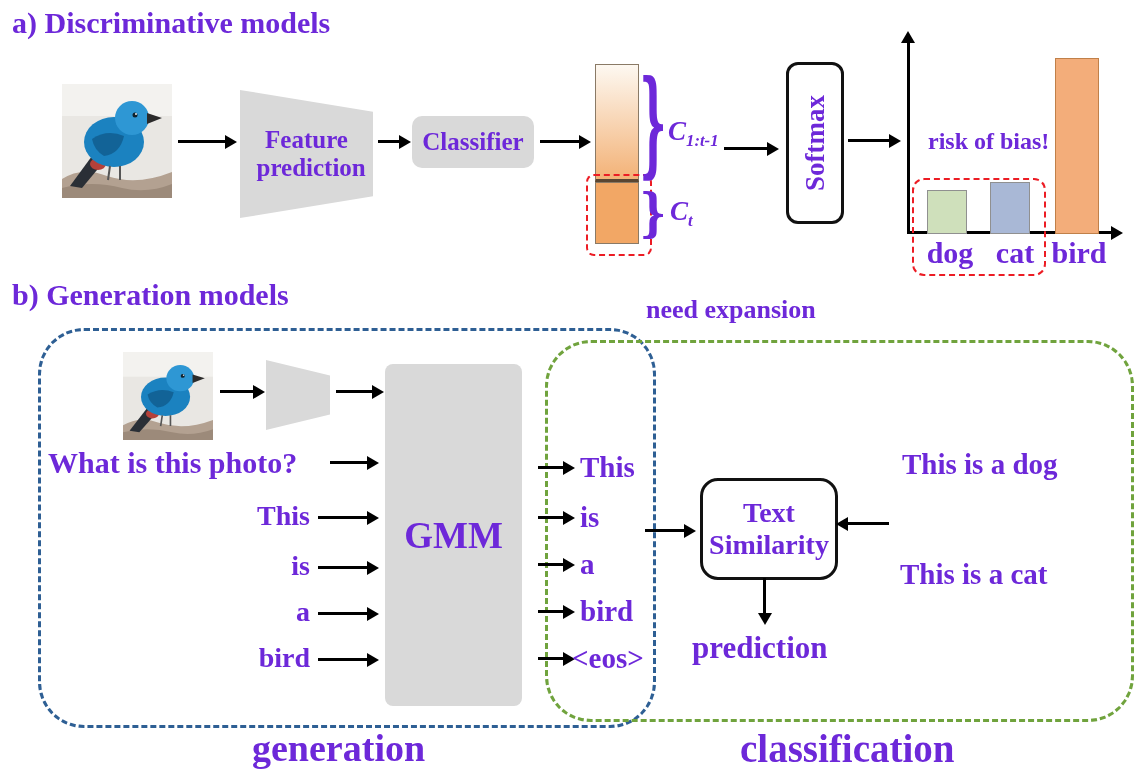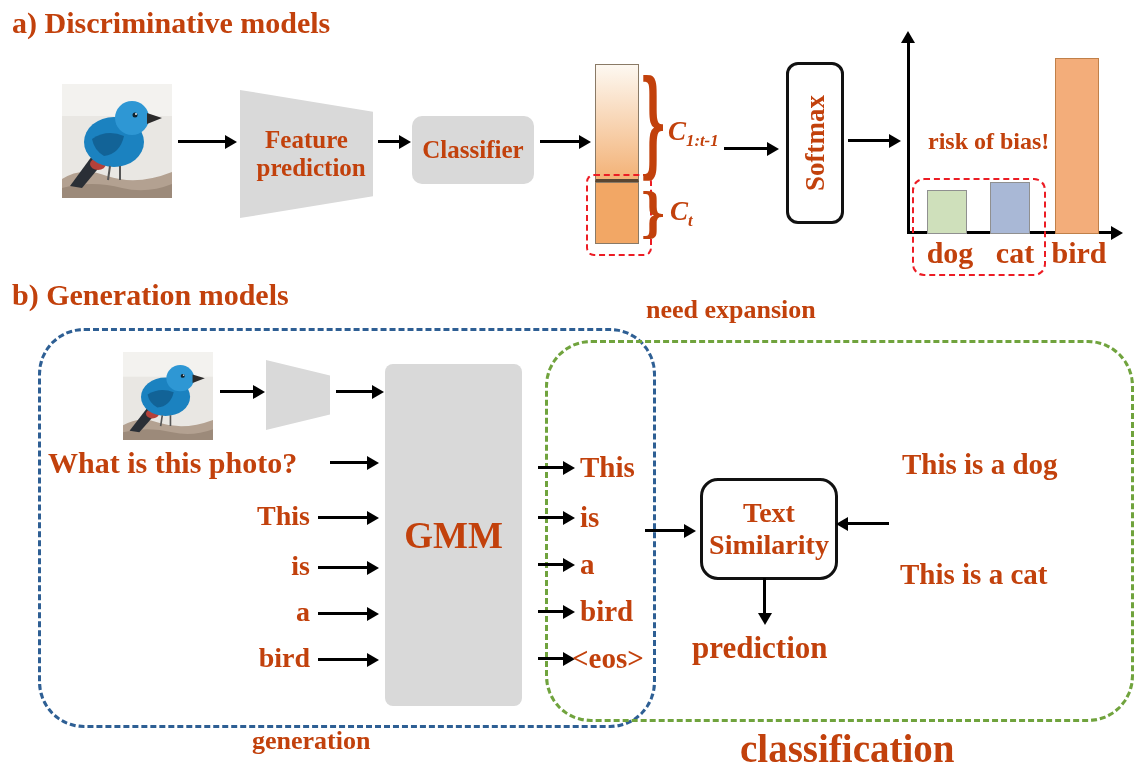--- a/index.html
+++ b/index.html
@@ -1,18 +1,18 @@
 <!DOCTYPE html>
 <html><head>
 <meta charset="utf-8">
 <style>
   html,body { margin:0; padding:0; background:#fff; }
   .canvas {
     position:relative; width:1137px; height:773px; background:#ffffff;
-    font-family:"Liberation Serif","DejaVu Serif",serif; font-weight:bold; color:#c2410c;
+    font-family:"Liberation Serif","DejaVu Serif",serif; font-weight:bold; color:#6d28d9;
     overflow:hidden;
     text-decoration:underline;
   }
   .t { position:absolute; white-space:nowrap; }
   .ctr { display:flex; align-items:center; justify-content:center; text-align:center; }
   
   .arr { position:absolute; background:#000; }
   .arr.h { height:3px; }
   .arr.h::after { content:""; position:absolute; right:-11px; top:50%; transform:translateY(-50%);
     width:0; height:0; border-left:12px solid #000; border-top:7px solid transparent; border-bottom:7px solid transparent; }
@@ -62,21 +62,21 @@
   </div>
 
   <div class="arr h" style="left:178px;top:140px;width:48px;"></div>
 
   <div class="grayshape trap ctr" style="left:240px;top:90px;width:133px;height:128px;font-size:25px;line-height:1.12;padding:0 8px;box-sizing:border-box;">
     <div style="white-space:normal;width:100px;">Feature prediction</div>
   </div>
 
   <div class="arr h" style="left:378px;top:140px;width:22px;"></div>
 
-  <div class="grayshape ctr" style="left:412px;top:116px;width:122px;height:68px;border-radius:10px;font-size:25px;">
+  <div class="grayshape ctr" style="left:412px;top:116px;width:122px;height:52px;border-radius:10px;font-size:25px;">
     <span>Classifier</span>
   </div>
 
   <div class="arr h" style="left:540px;top:140px;width:40px;"></div>
 
 
   <div class="t" style="left:595px;top:64px;width:44px;height:118px;background:linear-gradient(to bottom,#fdf8f1,#f3b277);border:1px solid #8a7a66;border-bottom:3px solid #5a4632;box-sizing:border-box;"></div>
   <div class="t" style="left:595px;top:182px;width:44px;height:62px;background:#f2a765;border:1px solid #8a7a66;box-sizing:border-box;"></div>
   <div class="dashed" style="left:586px;top:174px;width:62px;height:78px;border-width:2.5px;border-color:#ec1c24;border-radius:8px;"></div>
 
@@ -189,16 +189,16 @@
   </div>
 
   <div class="t" style="left:902px;top:448px;font-size:29px;">This is a dog</div>
   <div class="t" style="left:900px;top:558px;font-size:29px;">This is a cat</div>
 
   <div class="arr h left" style="left:847px;top:522px;width:42px;"></div>
 
   <div class="arr v" style="left:763px;top:578px;height:36px;"></div>
   <div class="t" style="left:692px;top:630px;font-size:31px;">prediction</div>
 
-  <div class="t" style="left:252px;top:726px;font-size:26px;">generation</div>
+  <div class="t" style="left:252px;top:726px;font-size:38px;">generation</div>
   <div class="t" style="left:740px;top:726px;font-size:39px;">classification</div>
 
 </div>
 
 </body></html>

